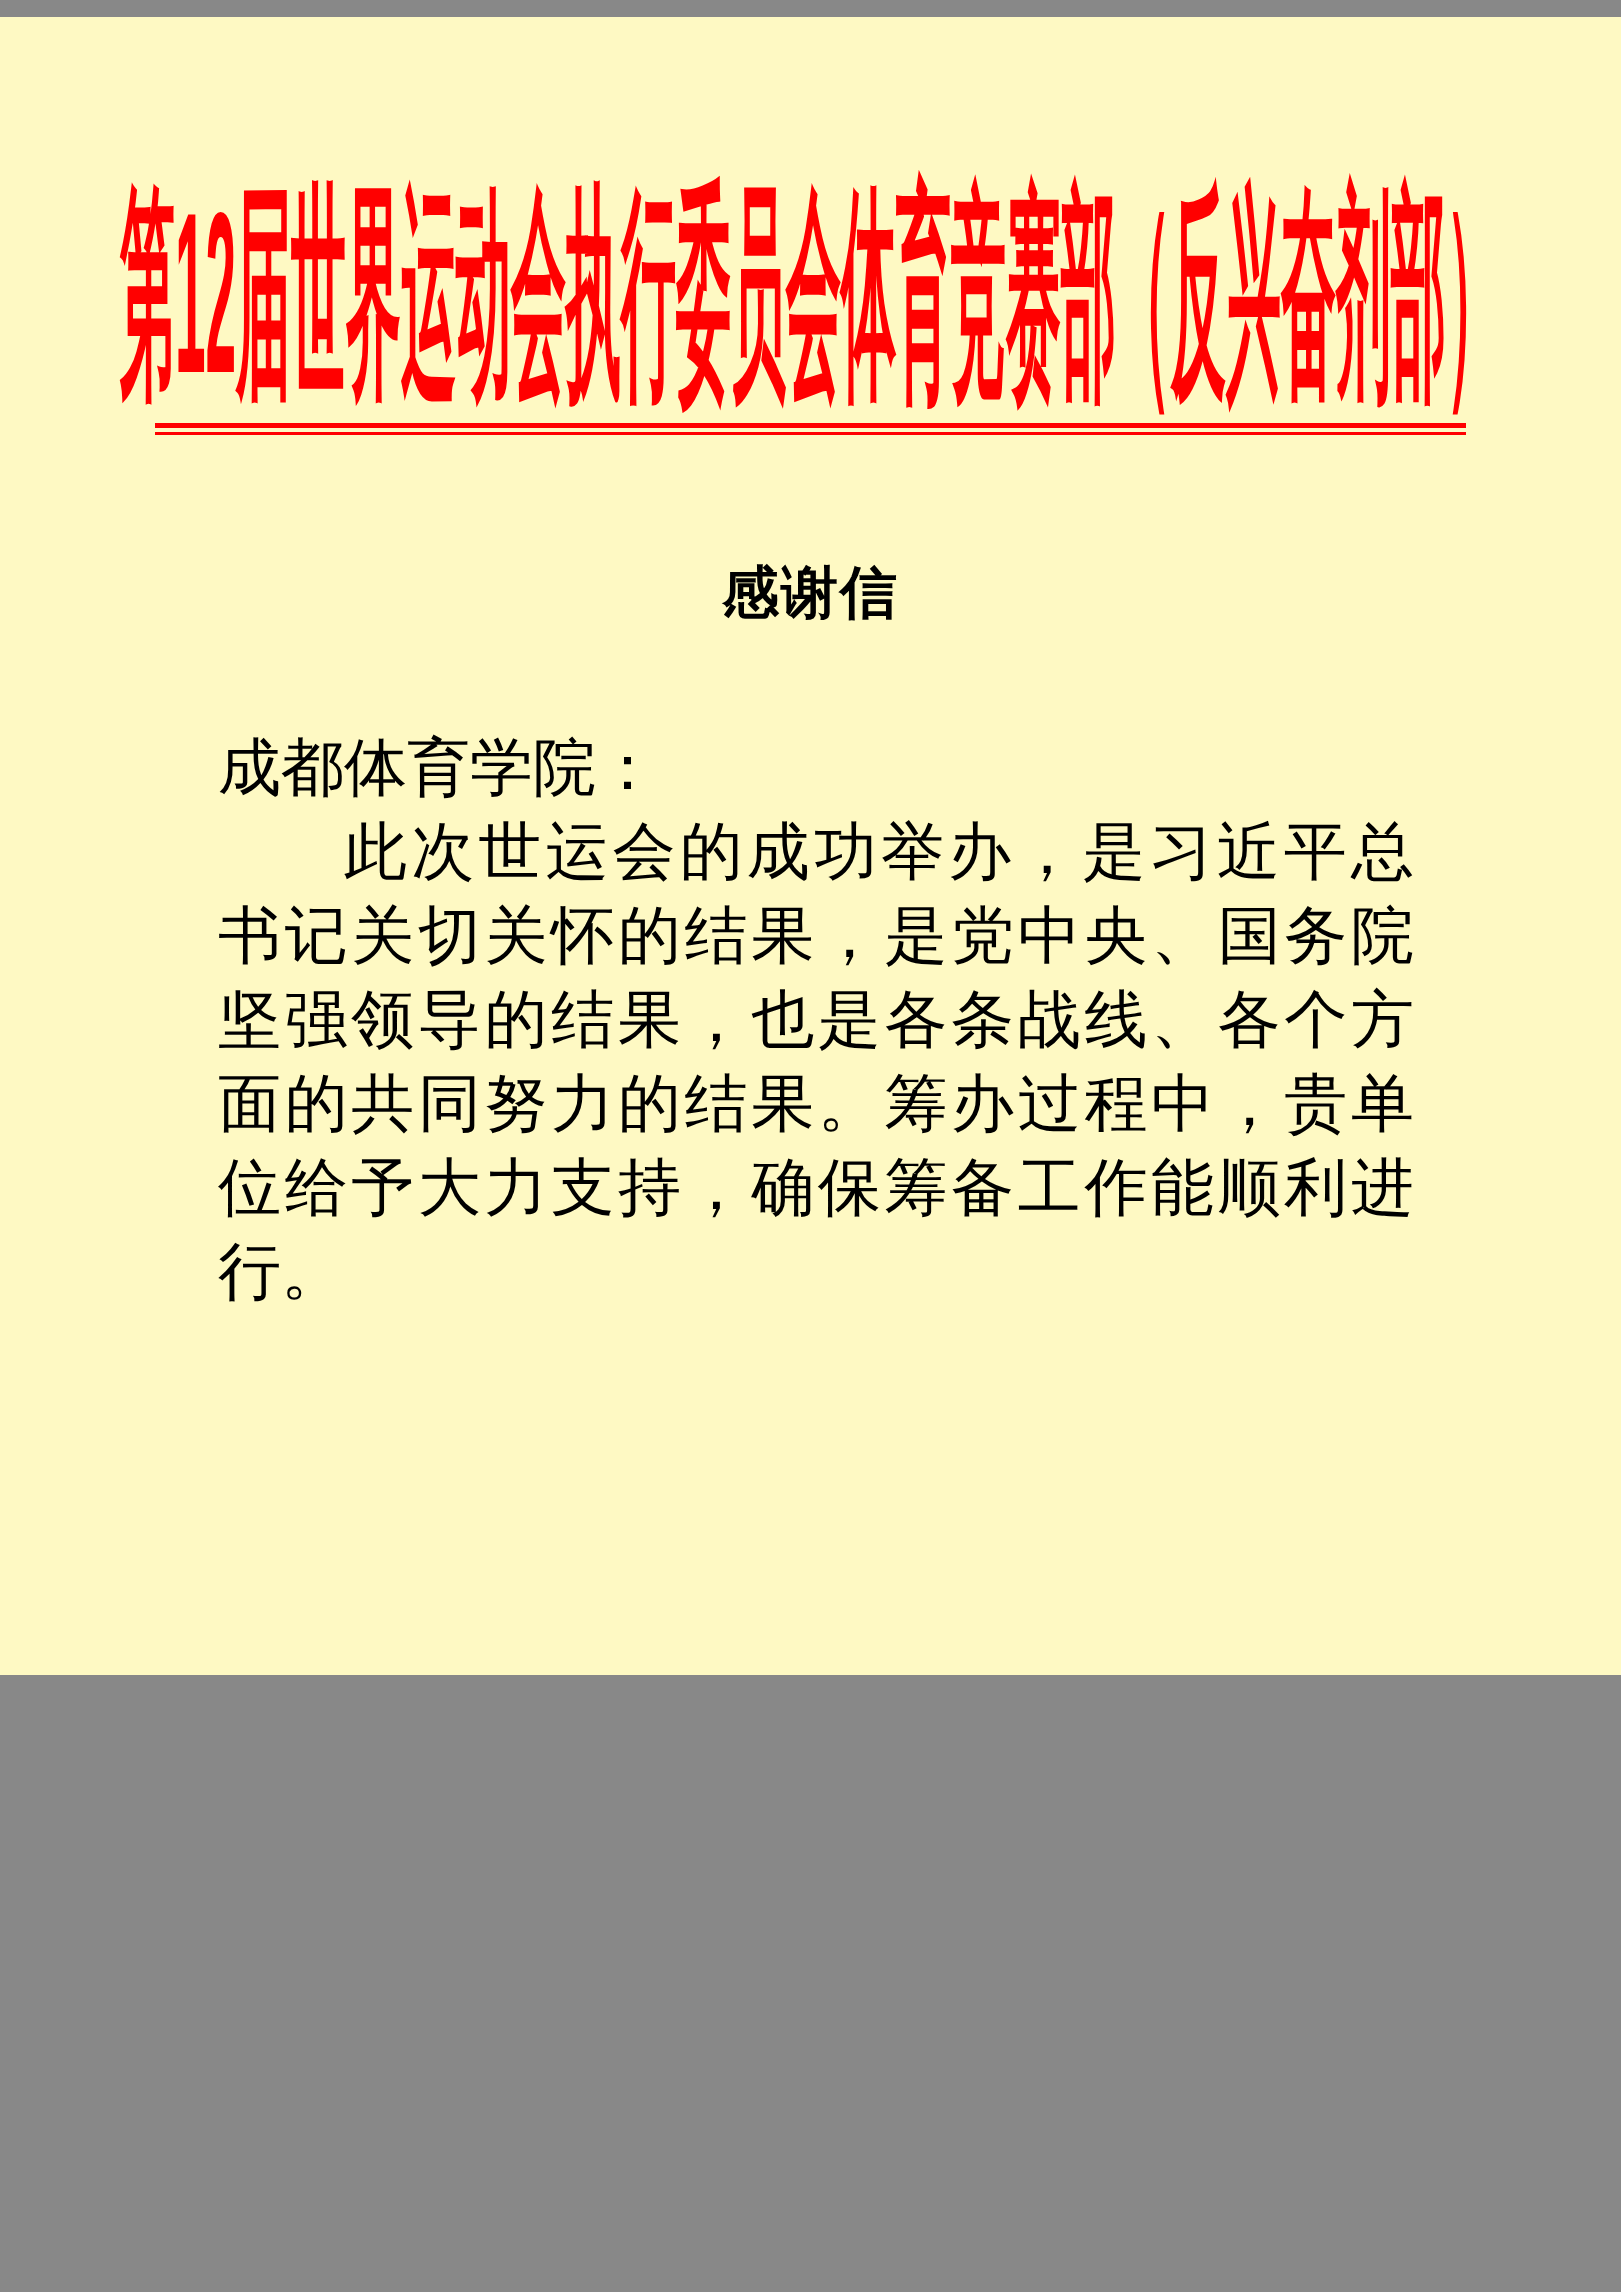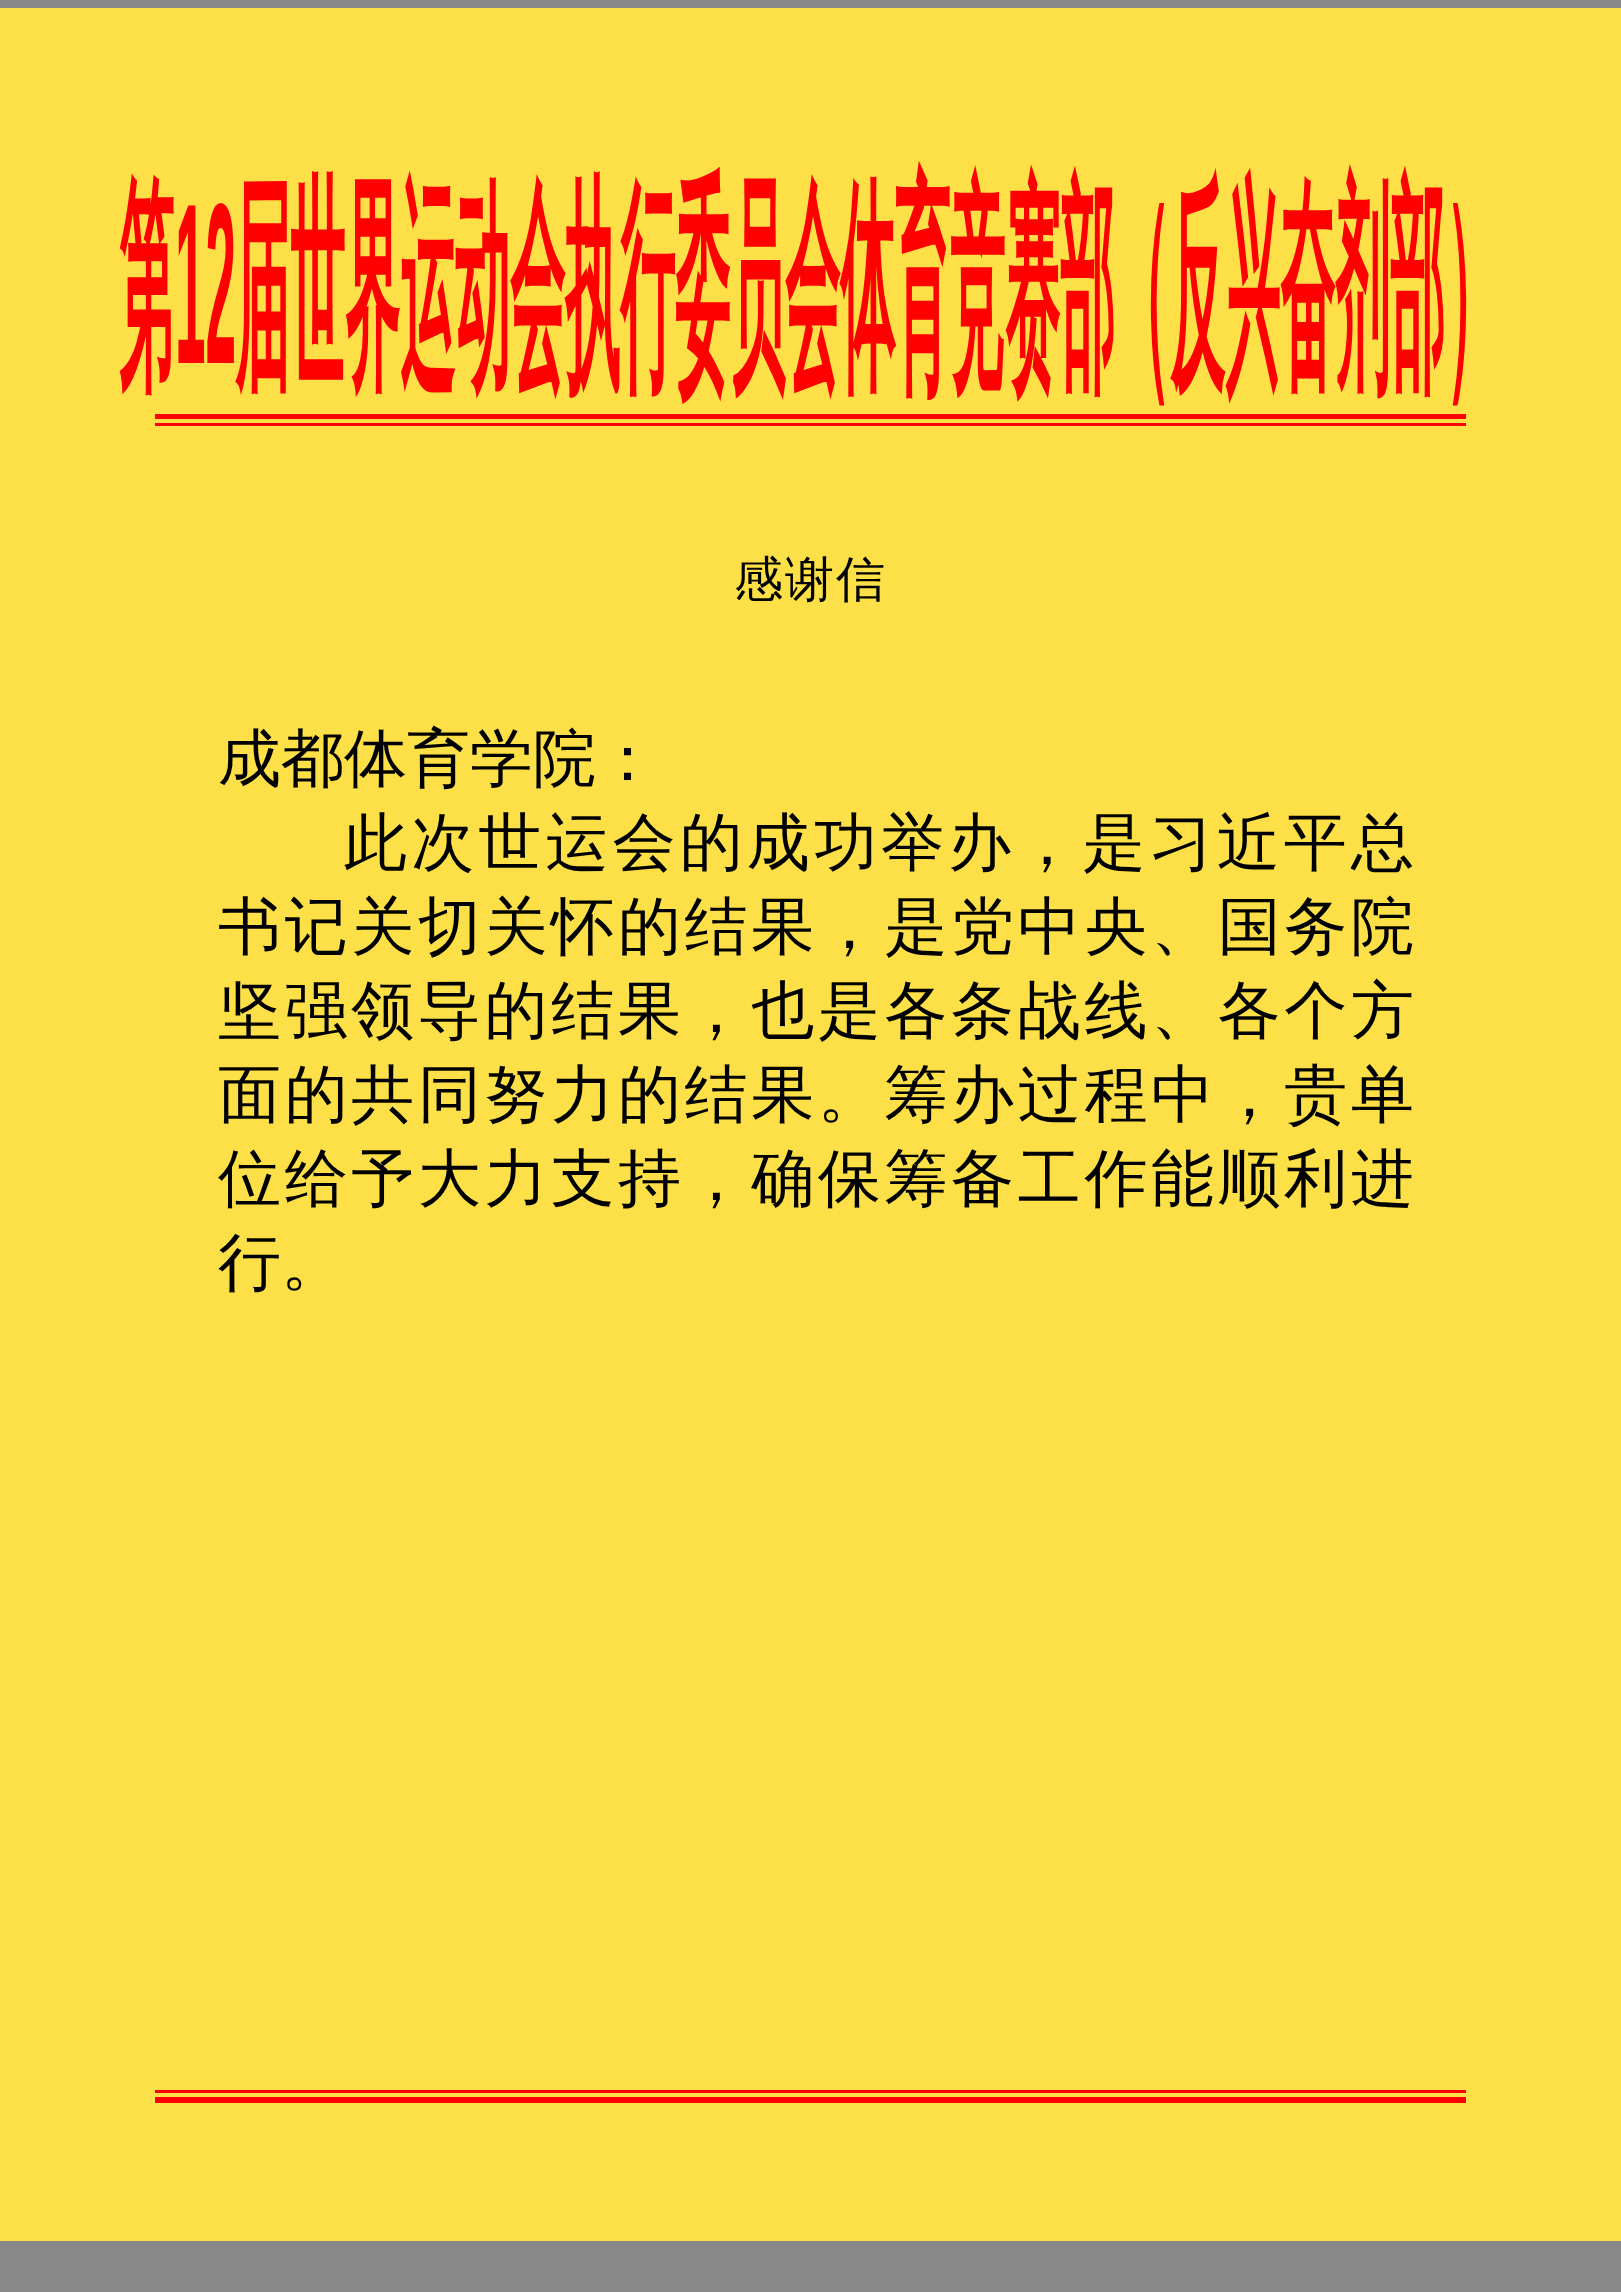--- a/index.html
+++ b/index.html
@@ -1,21 +1,21 @@
 <!DOCTYPE html>
 <html style="--accent: #FF0000;"><head>
 <meta charset="utf-8">
 <style>
   html, body { margin: 0; padding: 0; background: #888; }
   .page {
     position: relative;
     width: 1621px;
-    height: 2233px;
-    margin: 8px auto;
-    background: #fde047;
+    height: 1658px;
+    margin: 17px auto;
+    background: #fef9c3;
     overflow: hidden;
     font-family: "Liberation Serif", serif;
     color: #000;
   }
 
   
   .letterhead {
     position: absolute;
     top: 167px;
     left: 0;
@@ -50,23 +50,23 @@
   .rule-bottom .bar-b { height: 5.9px; }
 
   
   .letter-title {
     position: absolute;
     top: 547px;
     left: 0;
     right: 0;
     margin: 0;
     text-align: center;
-    font-size: 49px;
+    font-size: 57px;
     line-height: 1;
-    font-weight: normal;
+    font-weight: bold;
     letter-spacing: 2px;
   }
 
   
   .letter-body {
     position: absolute;
     top: 709px;
     left: 218px;
     width: 1196px;
     font-size: 63px;

